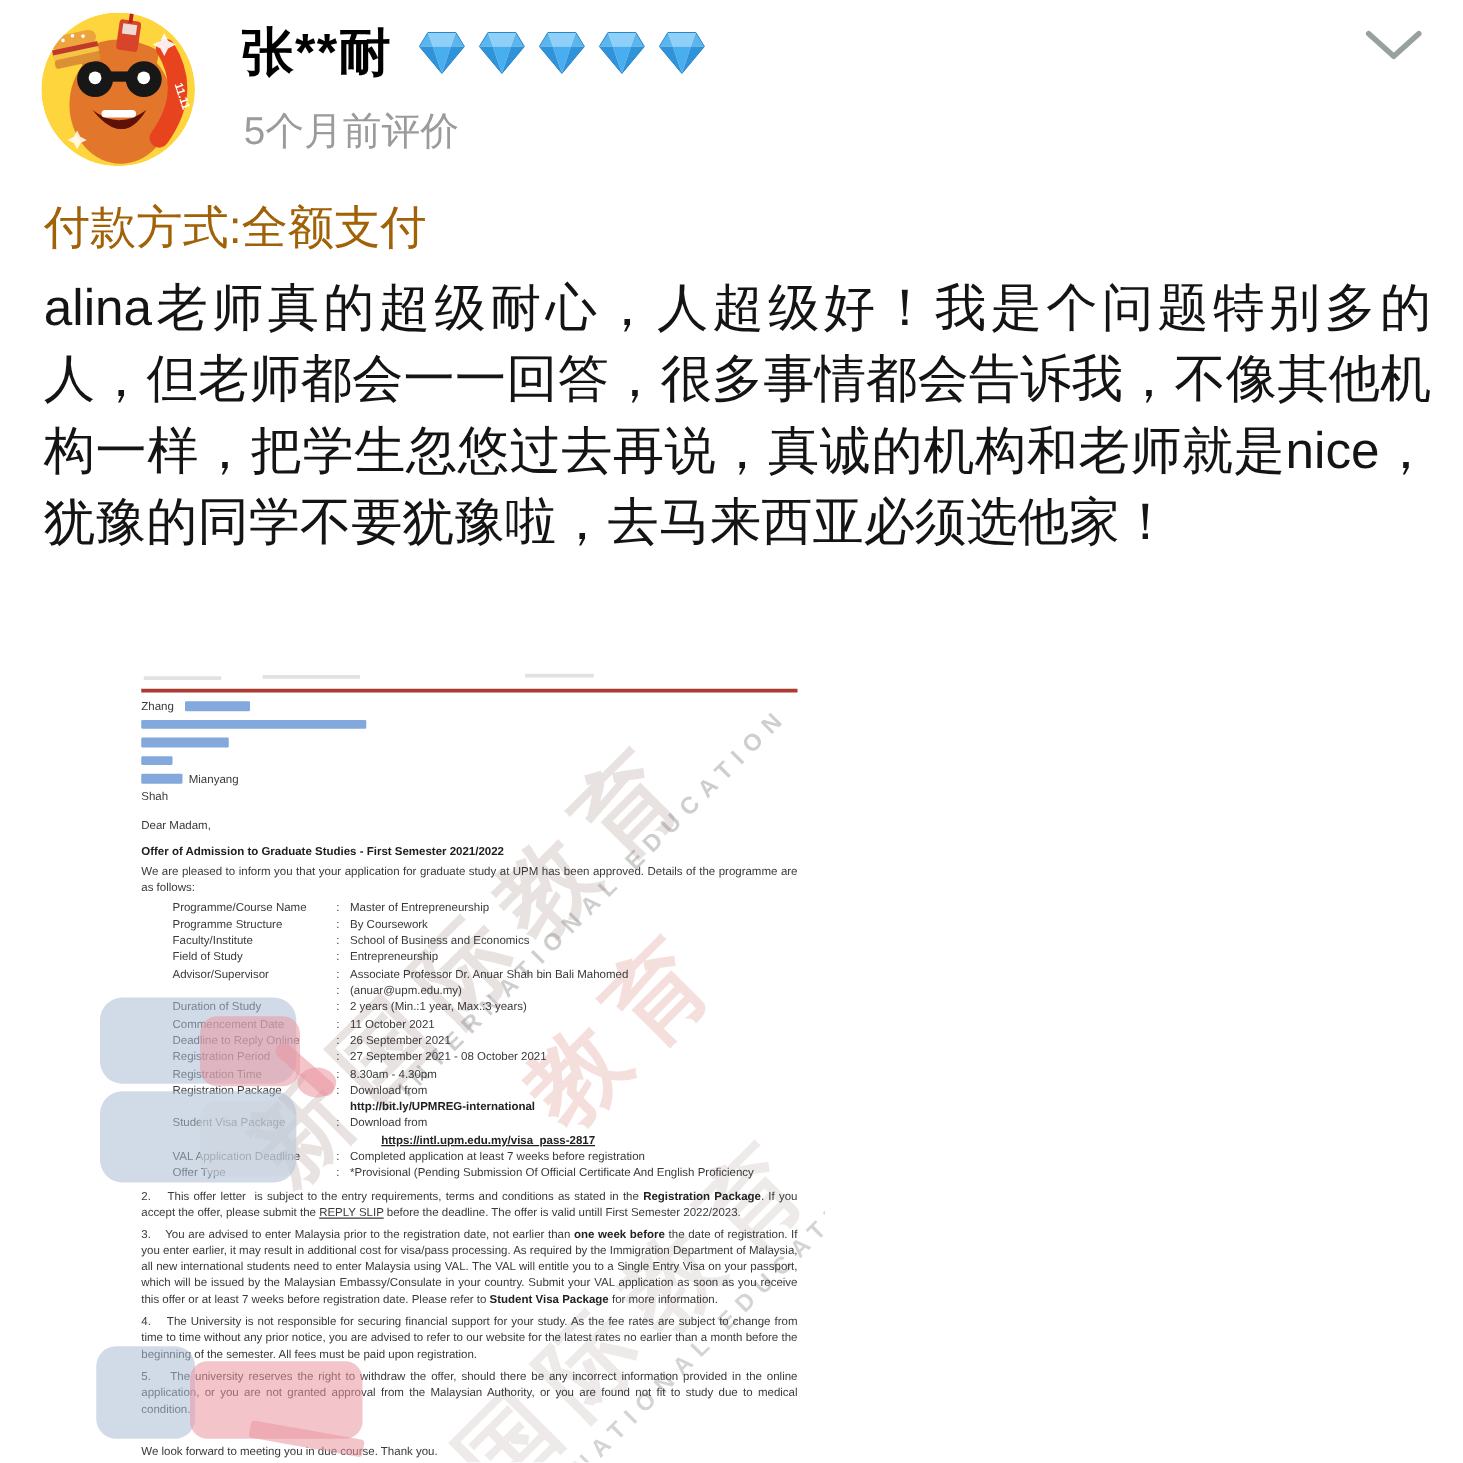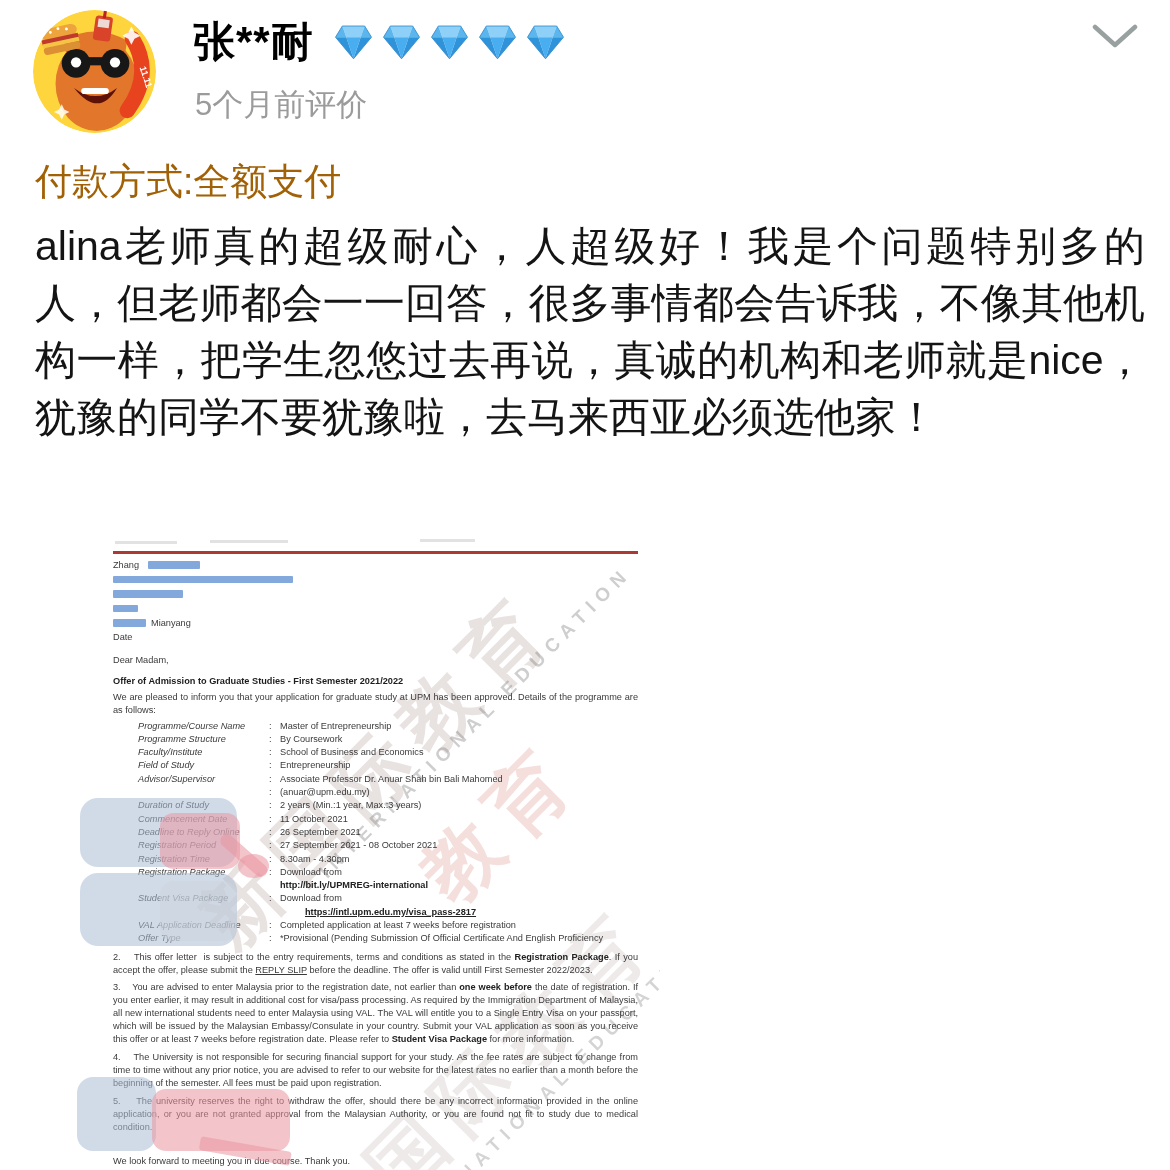--- a/index.html
+++ b/index.html
@@ -25,21 +25,21 @@
   .faint-bar{position:absolute;height:3px;background:#e2e2e2;z-index:1;}
   .red-rule{height:2.6px;background:#a93b33;margin-top:13px;}
   .bar{display:inline-block;background:#83a9dc;height:7.5px;border-radius:1px;vertical-align:middle;}
   .addr{margin-top:5px;}
   .addr .line{height:14.5px;}
   .salutation{margin-top:8px;}
   .subject{margin-top:8px;font-weight:bold;color:#1d1d1d;}
   .intro{margin-top:3px;text-align:justify;}
   .details{margin-top:3px;}
   .drow{display:flex;line-height:13.3px;}
-  .drow .dl{flex:none;width:131px;margin-left:25px;font-style:italic;}
+  .drow .dl{flex:none;width:131px;margin-left:25px;}
   .drow .dc{flex:none;width:11px;}
   .drow .dv{flex:1;}
   .dv.b{font-weight:bold;color:#222;}
   .dv.u{text-decoration:underline;padding-left:25px;}
   .para{margin-top:5px;text-align:justify;line-height:12.9px;}
   .para b{color:#222;}
   .para .us{text-decoration:underline;}
   .closing{margin-top:22px;}
   
   .wm{position:absolute;z-index:0;white-space:nowrap;font-weight:bold;transform-origin:0 0;transform:rotate(-45deg);pointer-events:none;}
@@ -166,21 +166,21 @@
   <div class="letter-inner">
     <div class="red-rule"></div>
 
     <div class="addr">
       <div class="line"><span>Zhang</span>
         <span class="bar" style="width:52px;margin-left:6px;"></span></div>
       <div class="line"><span class="bar" style="width:180px;"></span></div>
       <div class="line"><span class="bar" style="width:70px;"></span></div>
       <div class="line"><span class="bar" style="width:25px;"></span></div>
       <div class="line"><span class="bar" style="width:33px;margin-right:5px;"></span><span>Mianyang</span></div>
-      <div class="line"><span>Date</span></div>
+      <div class="line"><span>Shah</span></div>
     </div>
 
     <div class="salutation">Dear Madam,</div>
     <div class="subject">Offer of Admission to Graduate Studies - First Semester 2021/2022</div>
     <div class="intro">We are pleased to inform you that your application for graduate study at UPM has been approved. Details of the programme are as follows:</div>
 
     <div class="details">
         <div class="drow">
     <span class="dl">Programme/Course Name</span>
     <span class="dc">:</span>

